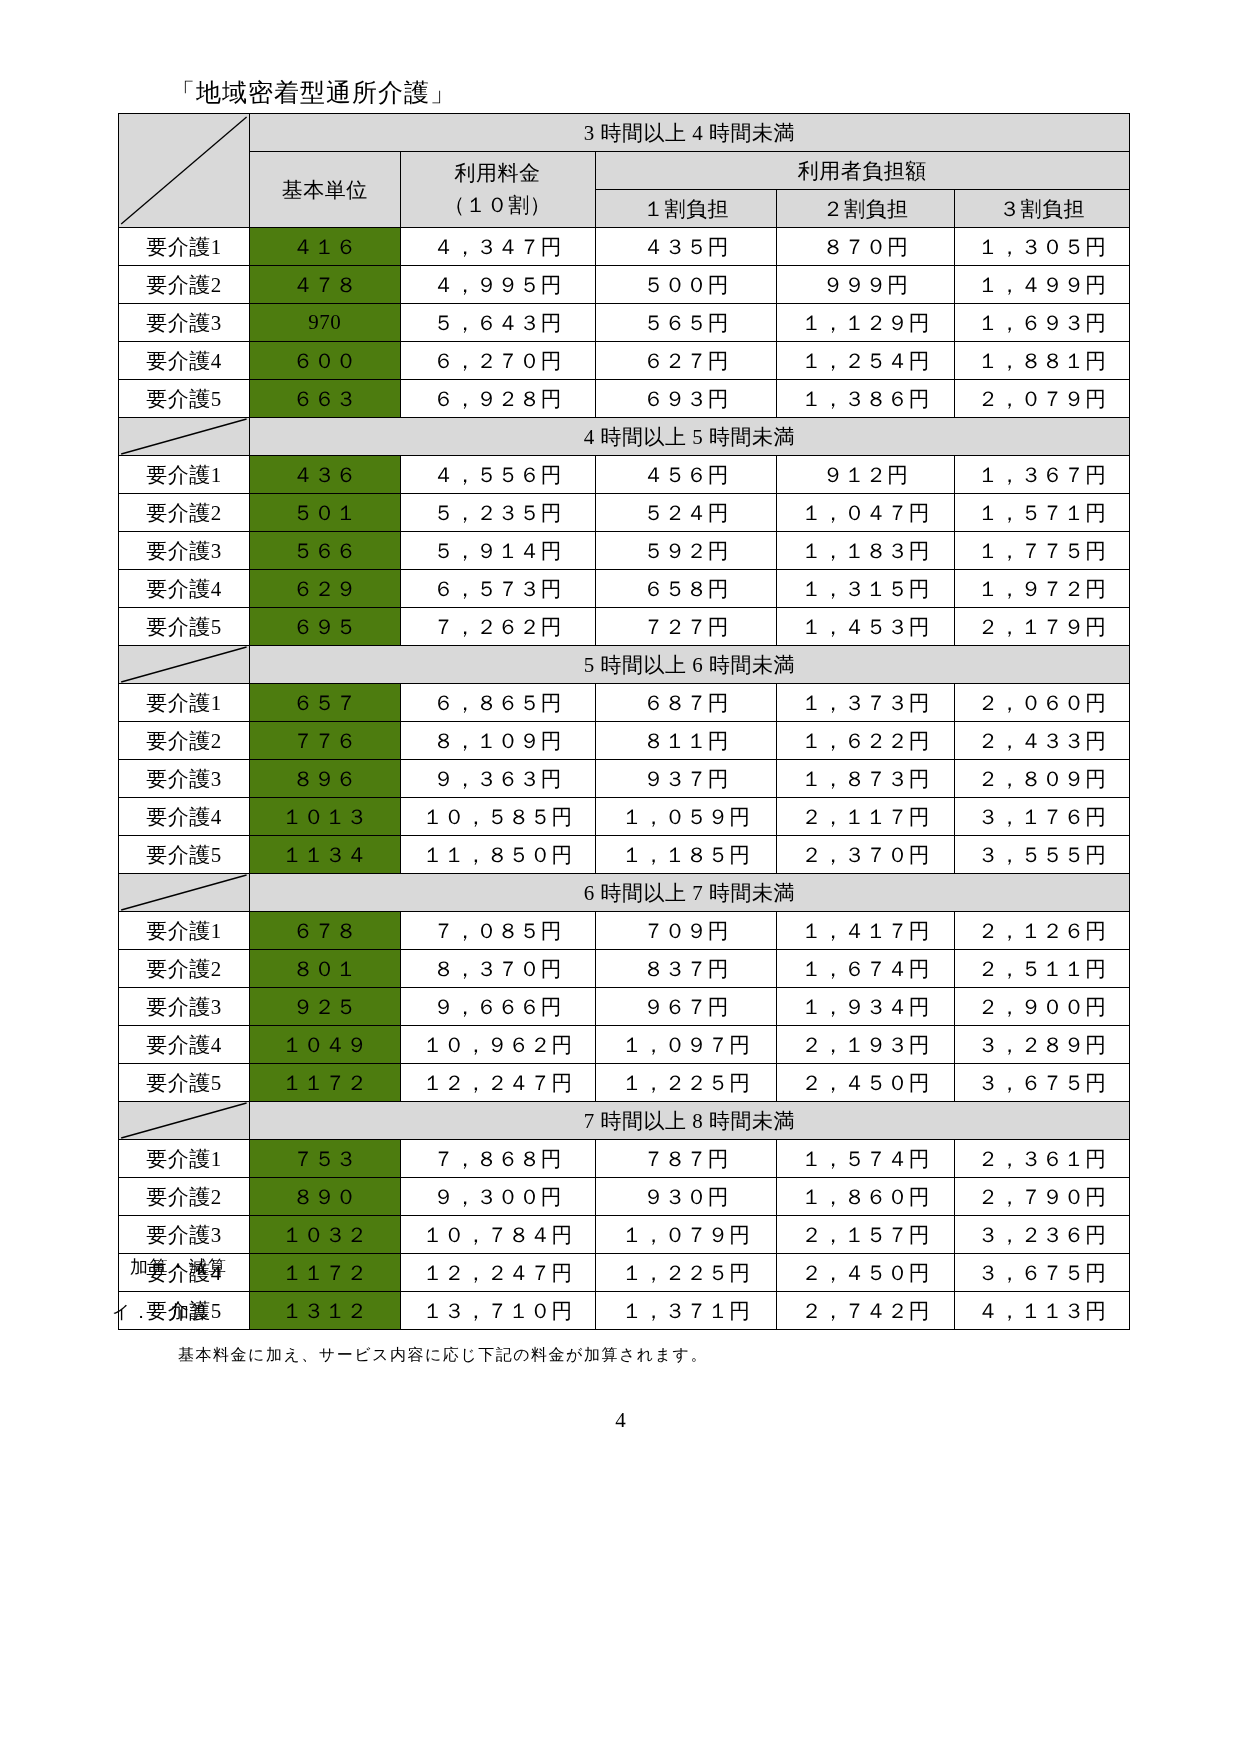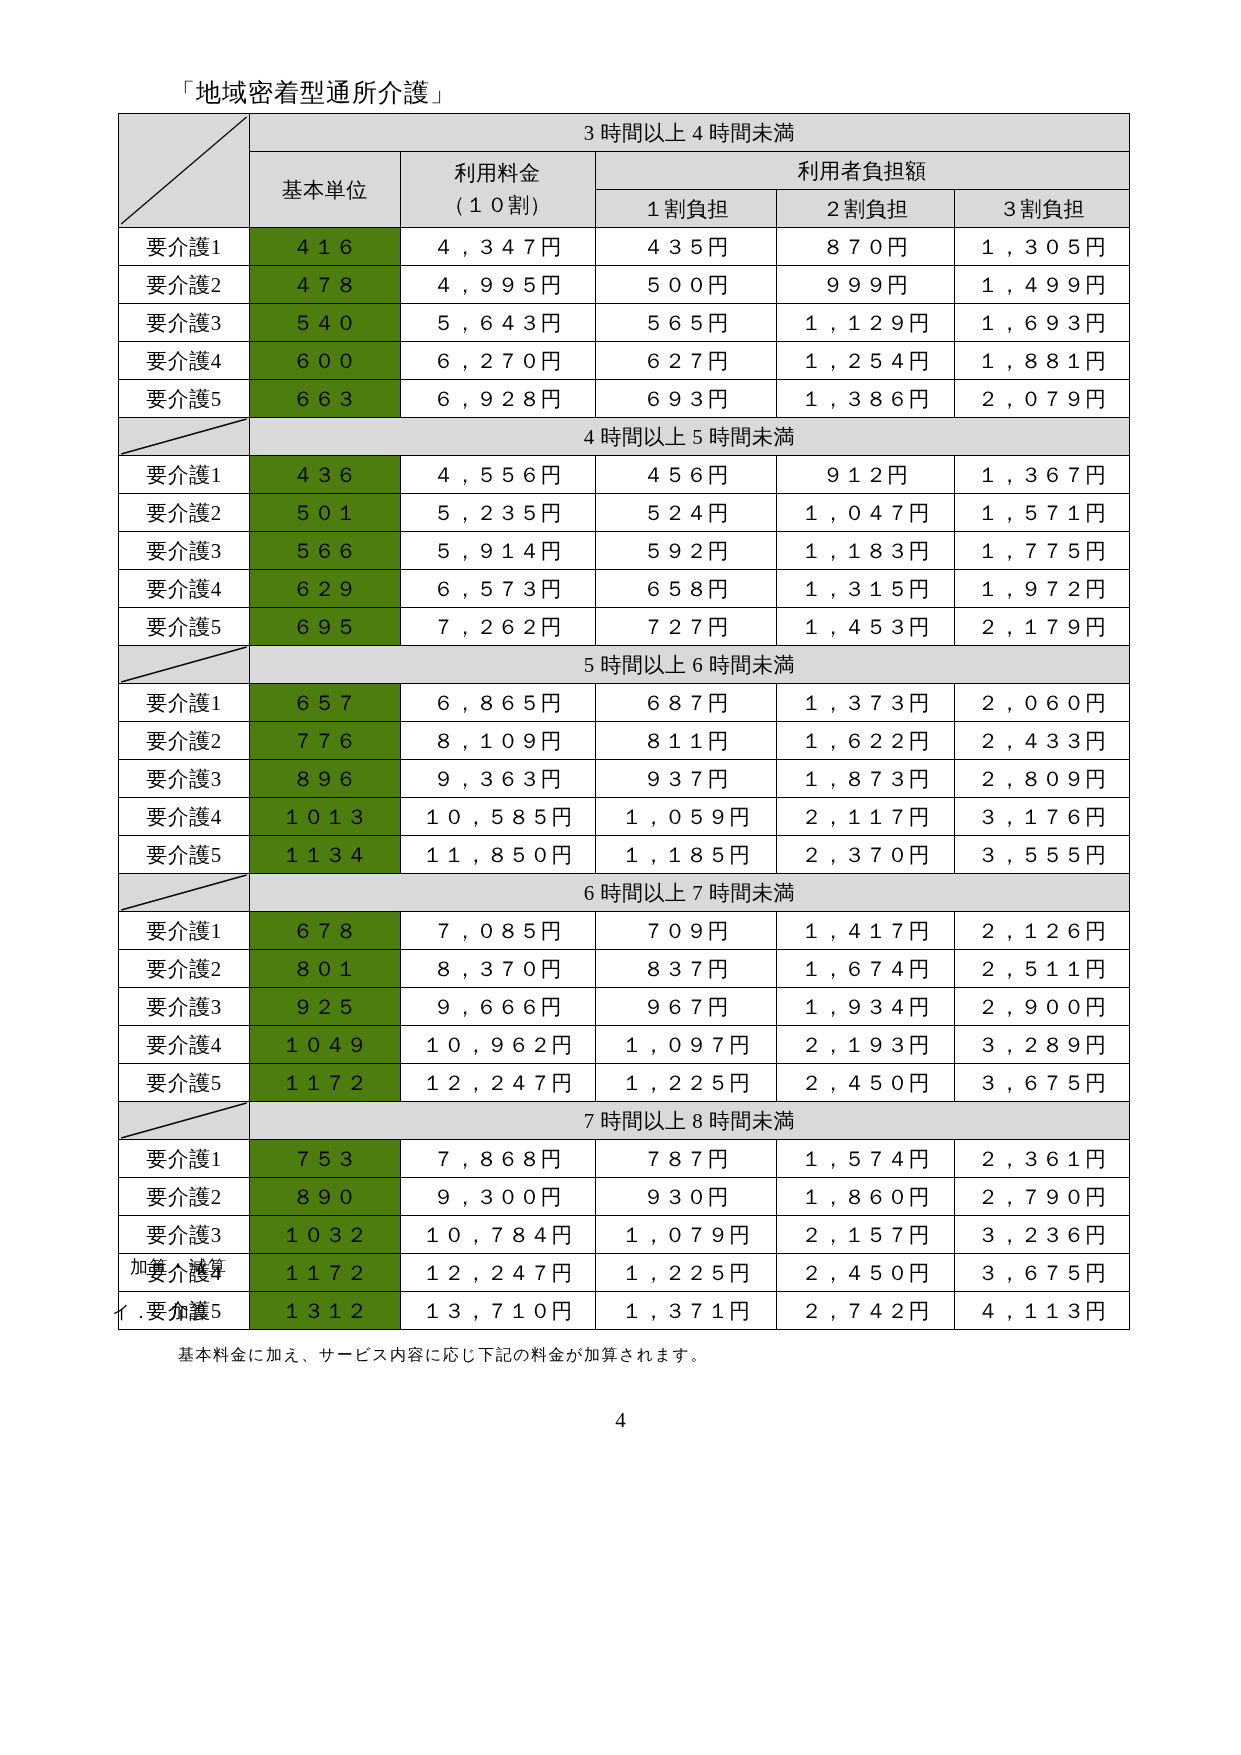--- a/index.html
+++ b/index.html
@@ -168,21 +168,21 @@
         <tr>
           <td class="care-label">要介護2</td>
           <td class="shade num">４７８</td>
           <td class="num-wide">４，９９５円</td>
           <td class="num-wide">５００円</td>
           <td class="num-wide">９９９円</td>
           <td class="num-wide">１，４９９円</td>
         </tr>
         <tr>
           <td class="care-label">要介護3</td>
-          <td class="shade num">５４０</td>
+          <td class="shade num">970</td>
           <td class="num-wide">５，６４３円</td>
           <td class="num-wide">５６５円</td>
           <td class="num-wide">１，１２９円</td>
           <td class="num-wide">１，６９３円</td>
         </tr>
         <tr>
           <td class="care-label">要介護4</td>
           <td class="shade num">６００</td>
           <td class="num-wide">６，２７０円</td>
           <td class="num-wide">６２７円</td>

